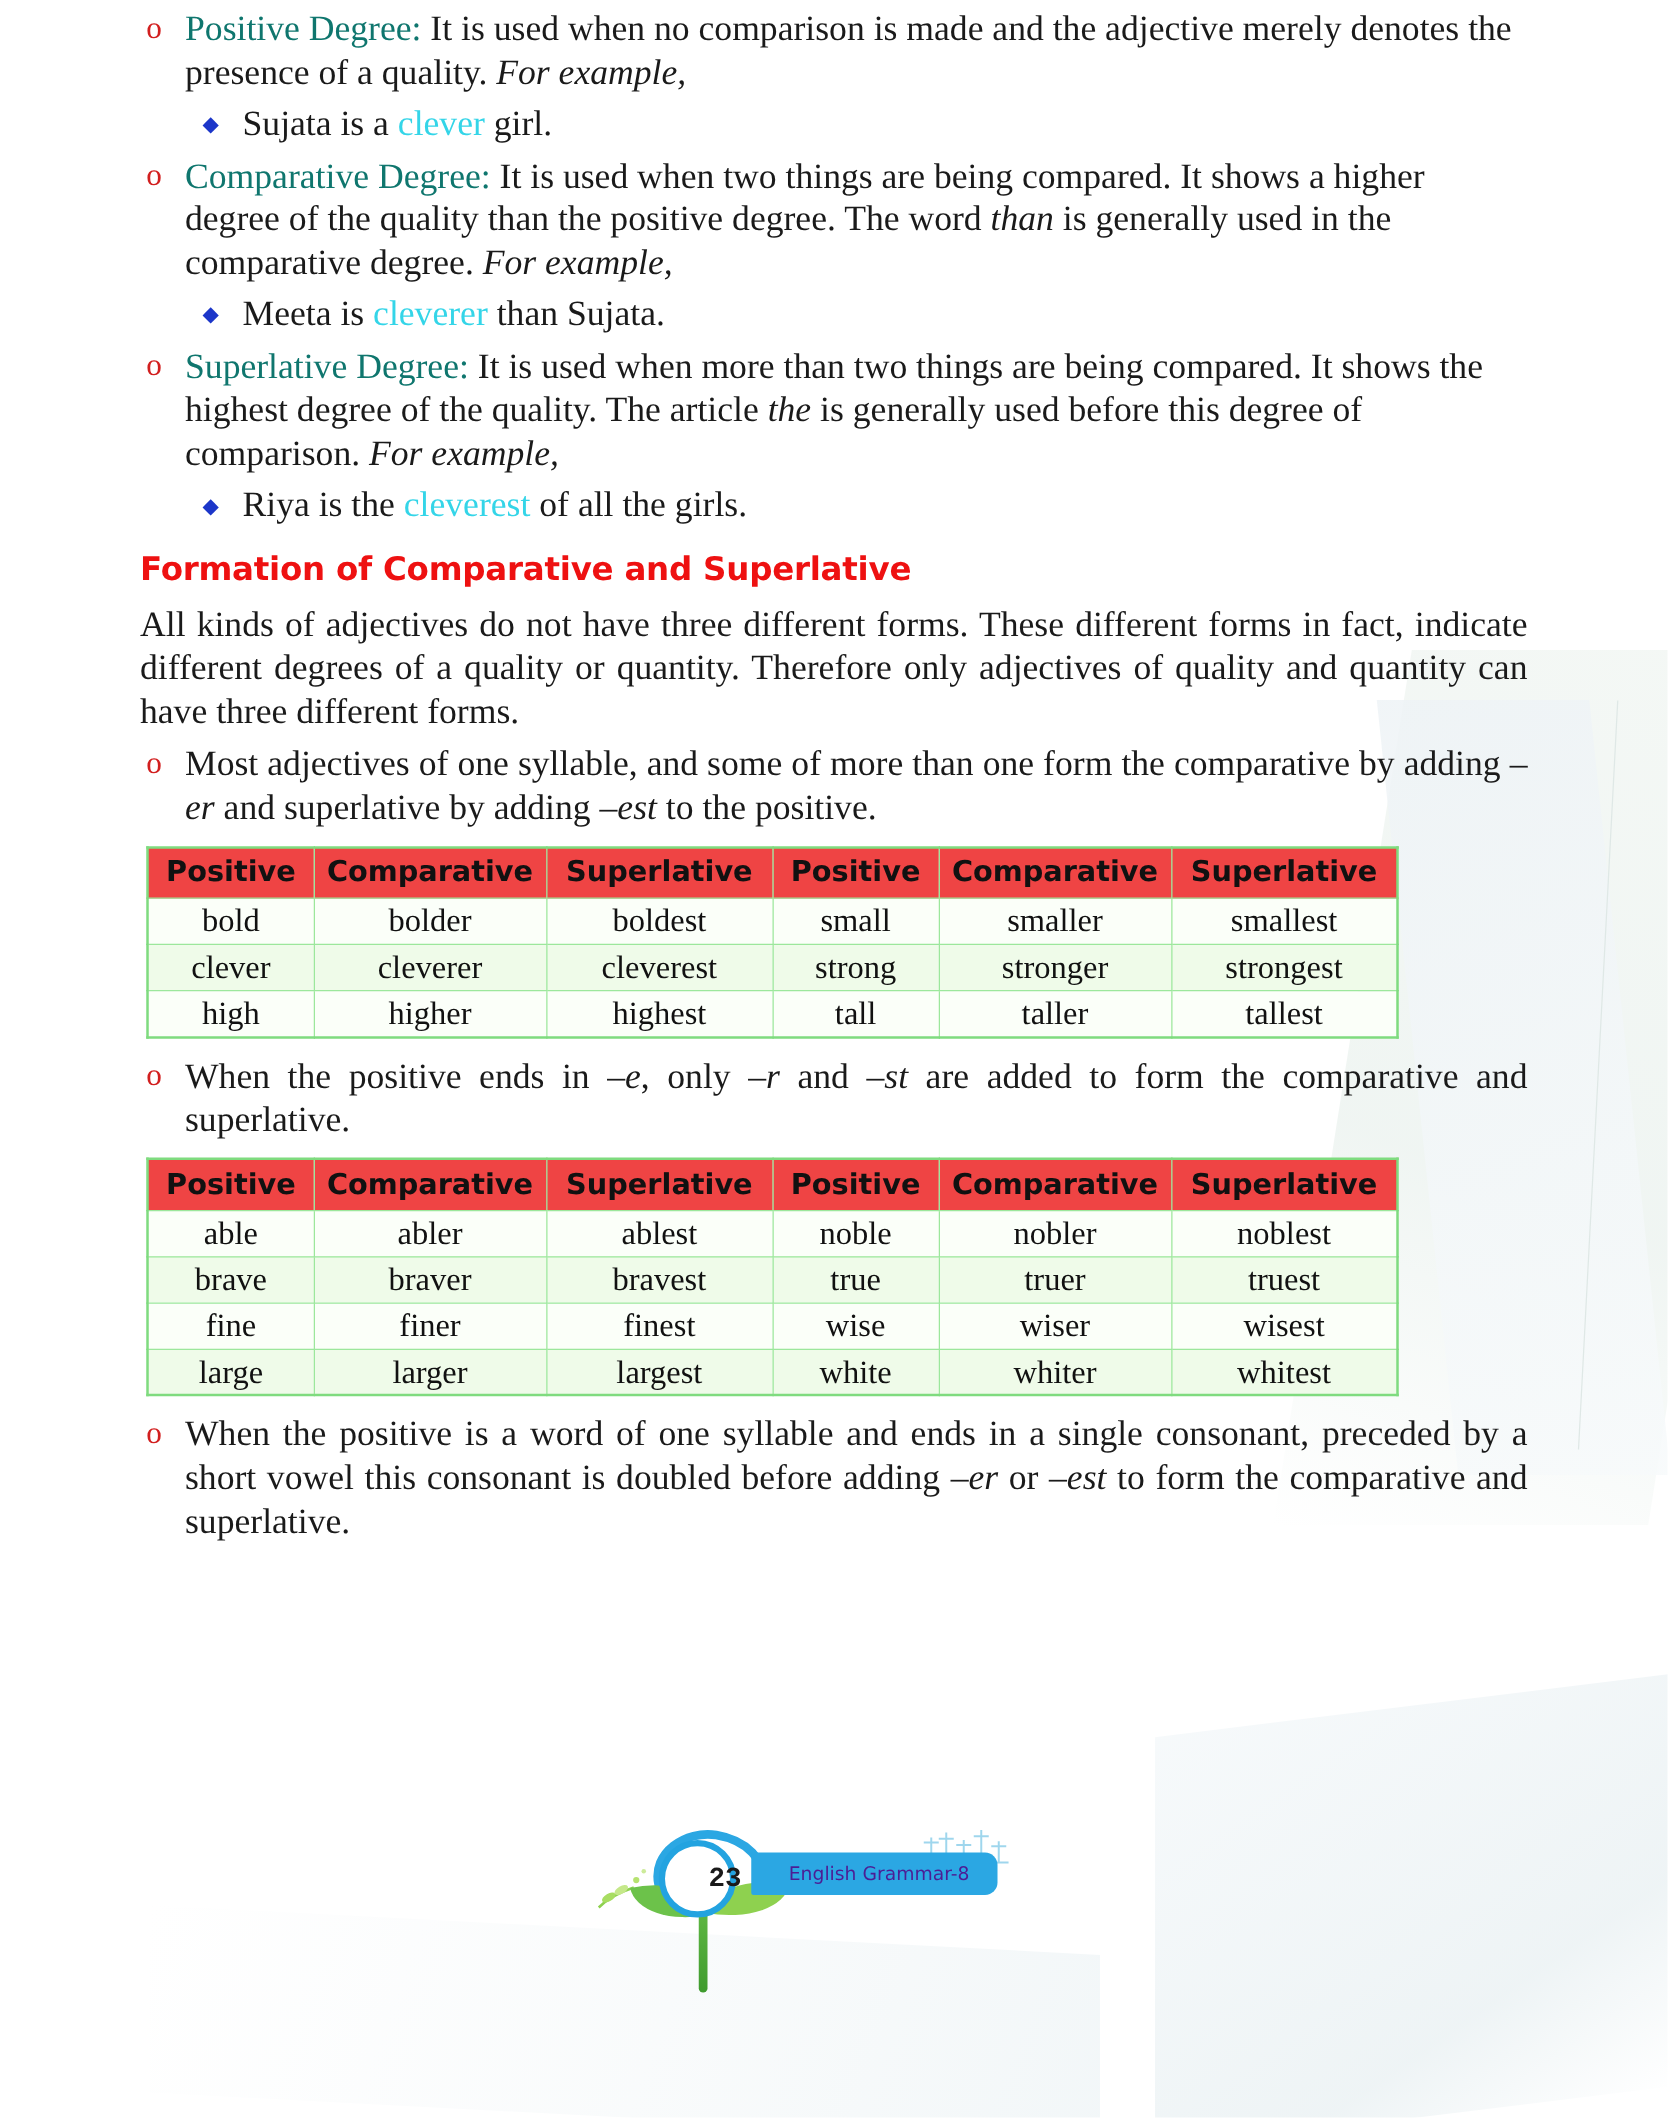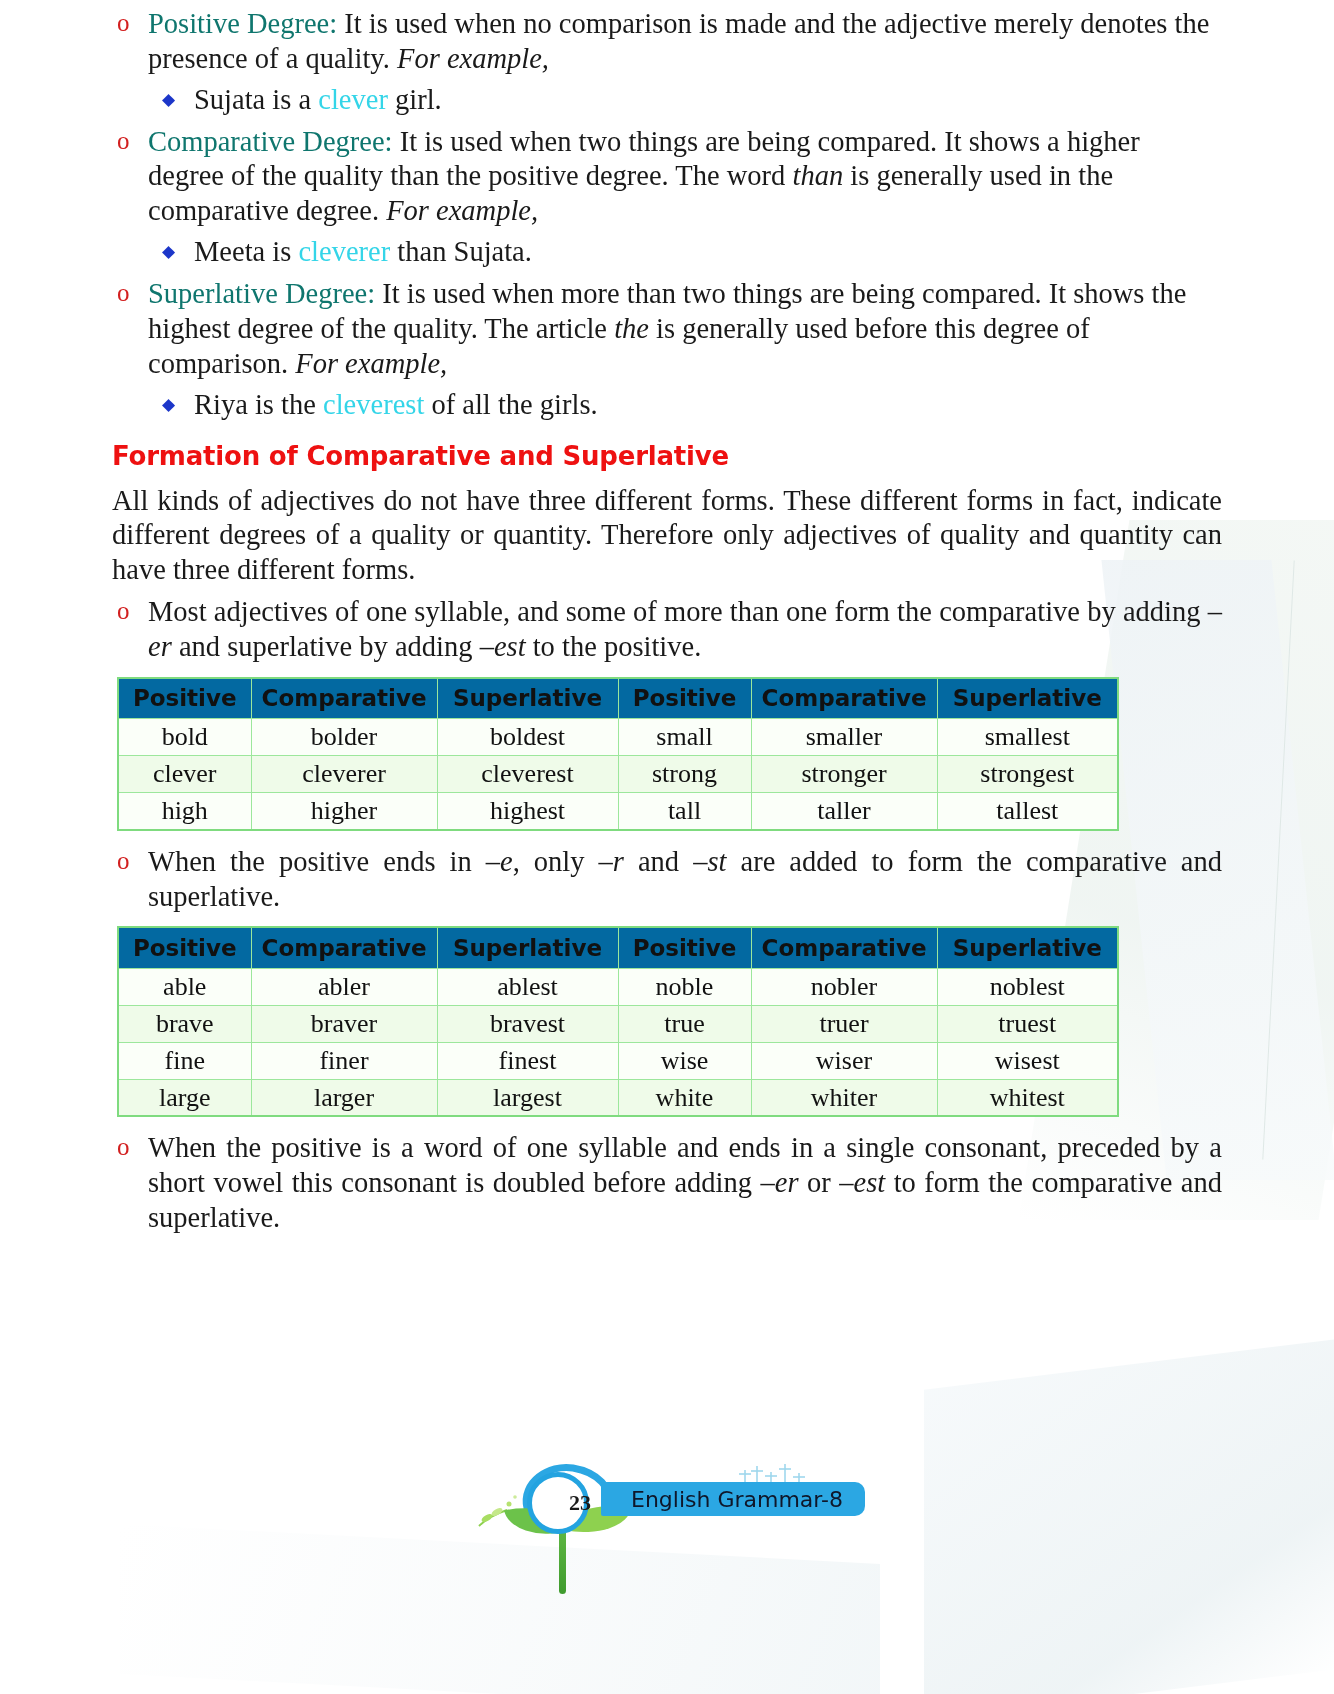--- a/index.html
+++ b/index.html
@@ -178,21 +178,21 @@
   table.grid td {
     border: 1px solid #9ce79c;
     text-align: center;
     font-size: 26px;
     color: #111111;
     height: 37px;
     padding: 1px 2px;
     box-sizing: border-box;
   }
   table.grid th {
-    background: #0369a1;
+    background: #ef4444;
     font-family: "DejaVu Sans", sans-serif;
     font-weight: bold;
     font-size: 23px;
     height: 41px;
   }
   table.grid tbody tr:nth-child(odd) td { background: #fbfff9; }
   table.grid tbody tr:nth-child(even) td { background: #effbe9; }
 
   .col-pos { width: 133px; }
   .col-cmp { width: 186px; }
@@ -222,36 +222,36 @@
     height: 52px;
     border-radius: 50%;
     background: #ffffff;
     border: 5px solid #23a3e0;
     display: flex;
     align-items: center;
     justify-content: center;
     z-index: 6;
   }
   .page-num {
-    font-family: Liberation Serif, serif;
+    font-family: Liberation Mono, monospace;
     font-weight: bold;
     font-size: 22px;
     color: #1a1a1a;
     margin-left: 44px;
   }
   .book-tag {
     position: absolute;
     left: 146px;
     top: 24px;
     height: 34px;
     padding: 0 22px 0 30px;
     background: #2ba7e3;
-    color: #0f172a;
+    color: #4c1d95;
     font-family: "DejaVu Sans", sans-serif;
-    font-size: 22px;
+    font-size: 15px;
     display: flex;
     align-items: center;
     border-radius: 2px 10px 10px 2px;
     z-index: 5;
   }
   .leaf-left {
     position: absolute;
     left: 52px;
     top: 46px;
     width: 58px;

